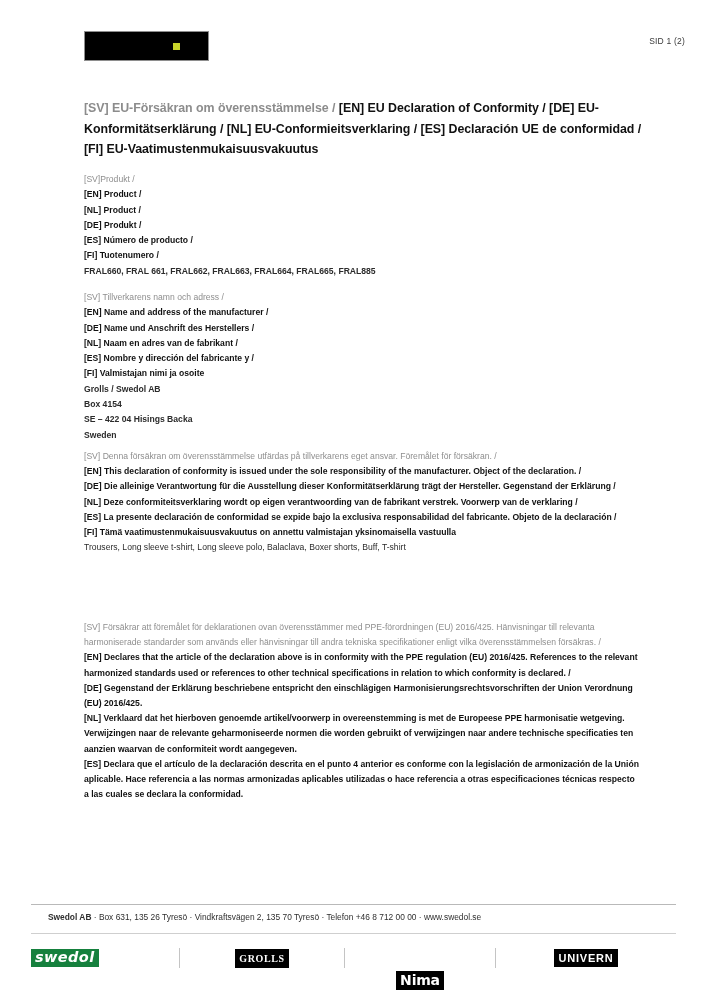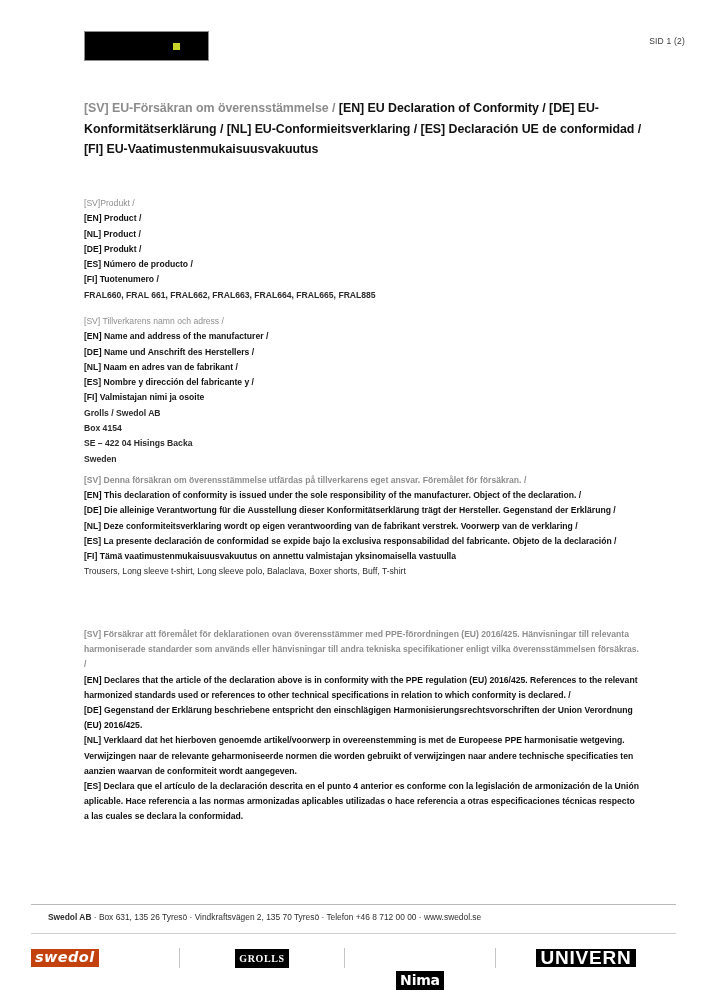--- a/index.html
+++ b/index.html
@@ -82,52 +82,50 @@
   .lbl-line {
     font-size: 8.6px;
     line-height: 15.3px;
     font-weight: bold;
     color: #111111;
     white-space: nowrap;
   }
   .lbl-line.sv {
     color: #8e8e8e;
     font-weight: normal;
-    margin-top: 24px;
   }
   .val-line {
     font-size: 8.6px;
     line-height: 15.3px;
     font-weight: bold;
     color: #2b2b2b;
   }
 
   
   .para {
     font-size: 8.6px;
     line-height: 15.2px;
     font-weight: bold;
     color: #111111;
     margin: 0;
   }
   .para.sv {
     color: #8e8e8e;
-    font-weight: bold;
-    margin-top: 24px;
+    font-weight: normal;
   }
   .para.plain {
     font-weight: normal;
     color: #2b2b2b;
   }
 
   
   #block-product   { top: 172px; }
   #block-manufacturer { top: 290px; }
   #block-responsibility { top: 449px; }
-  #block-ppe { top: 603px; }
+  #block-ppe { top: 620px; }
 
   
   .footer-rule {
     position: absolute;
     left: 31px;
     top: 904px;
     width: 645px;
     height: 1px;
     background: #b9b9b9;
   }
@@ -164,21 +162,21 @@
     align-items: center;
     justify-content: flex-start;
   }
   .brand-sep {
     width: 1px;
     height: 20px;
     background: #c4c4c4;
     flex: 0 0 auto;
   }
   .brand-swedol {
-    background: #c2410c;
+    background: #15803d;
     color: #ffffff;
     font-family: "DejaVu Sans", sans-serif;
     font-style: italic;
     font-weight: bold;
     font-size: 14.5px;
     letter-spacing: 0.4px;
     padding: 1px 4px 2px 4px;
     line-height: 15px;
   }
   .brand-grolls {
@@ -201,21 +199,21 @@
     letter-spacing: -0.2px;
     padding: 2px 4px 2px 4px;
     line-height: 15px;
     margin-top: 44px;
   }
   .brand-univern {
     background: #000000;
     color: #ffffff;
     font-family: "Liberation Sans", sans-serif;
     font-weight: bold;
-    font-size: 19px;
+    font-size: 11px;
     letter-spacing: 0.8px;
     padding: 2px 4px 2px 4px;
     line-height: 14px;
   }
 </style>
 </head>
 <body>
 
 <div class="page">
 

